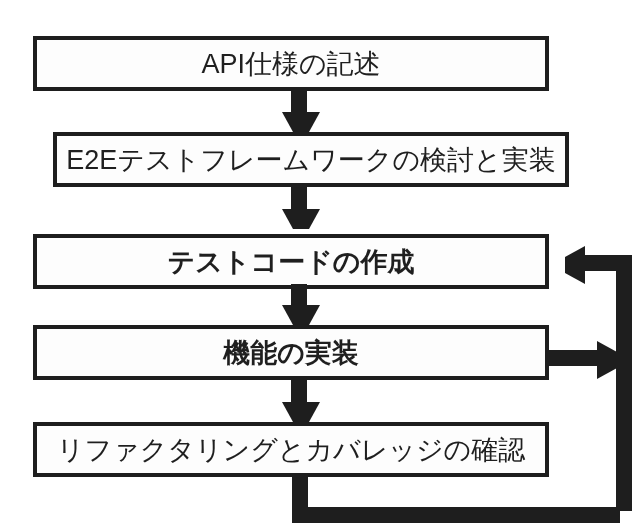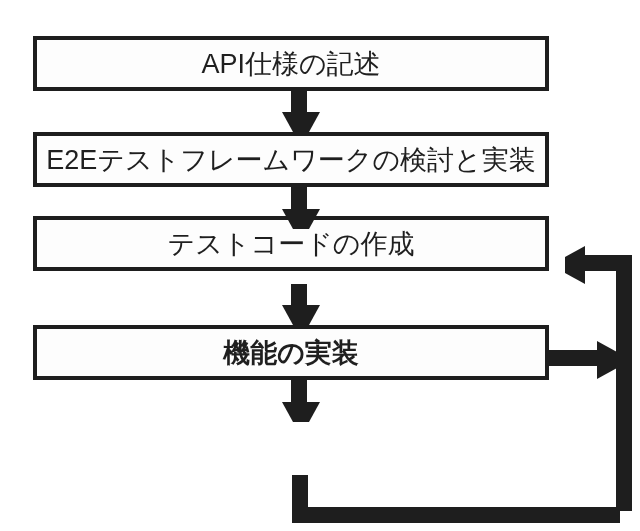--- a/index.html
+++ b/index.html
@@ -29,22 +29,22 @@
     align-items: center;
     justify-content: center;
   }
   .node span {
     font-size: 27px;
     color: var(--text);
     white-space: nowrap;
     letter-spacing: 0px;
   }
   .n1 { top: 20px; }
-  .n2 { top: 116px; }
-  .n3 { top: 200px; }
+  .n2 { top: 116px; margin-left: 20px; }
+  .n3 { top: 218px; font-weight: bold; }
   .n4 { top: 309px; font-weight: bold; }
   .n5 { top: 406px; }
 
   .line { position: absolute; background: var(--stroke); }
 
   
   .vshaft { left: 275px; width: 4px; }
   .a1s { top: 75px;  height: 21px; }
   .a2s { top: 171px; height: 22px; }
   .a3s { top: 268px; height: 21px; }
@@ -98,20 +98,23 @@
   </div>
   <div class="node n2">
     <span>E2Eテストフレームワークの検討と実装</span>
   </div>
   <div class="node n3">
     <span>テストコードの作成</span>
   </div>
   <div class="node n4">
     <span>機能の実装</span>
   </div>
+  <div class="node n5">
+    <span>リファクタリングとカバレッジの確認</span>
+  </div>
 
   <div class="line vshaft a1s"></div>
   <div class="head-down a1h"></div>
 
   <div class="line vshaft a2s"></div>
   <div class="head-down a2h"></div>
 
   <div class="line vshaft a3s"></div>
   <div class="head-down a3h"></div>
 

